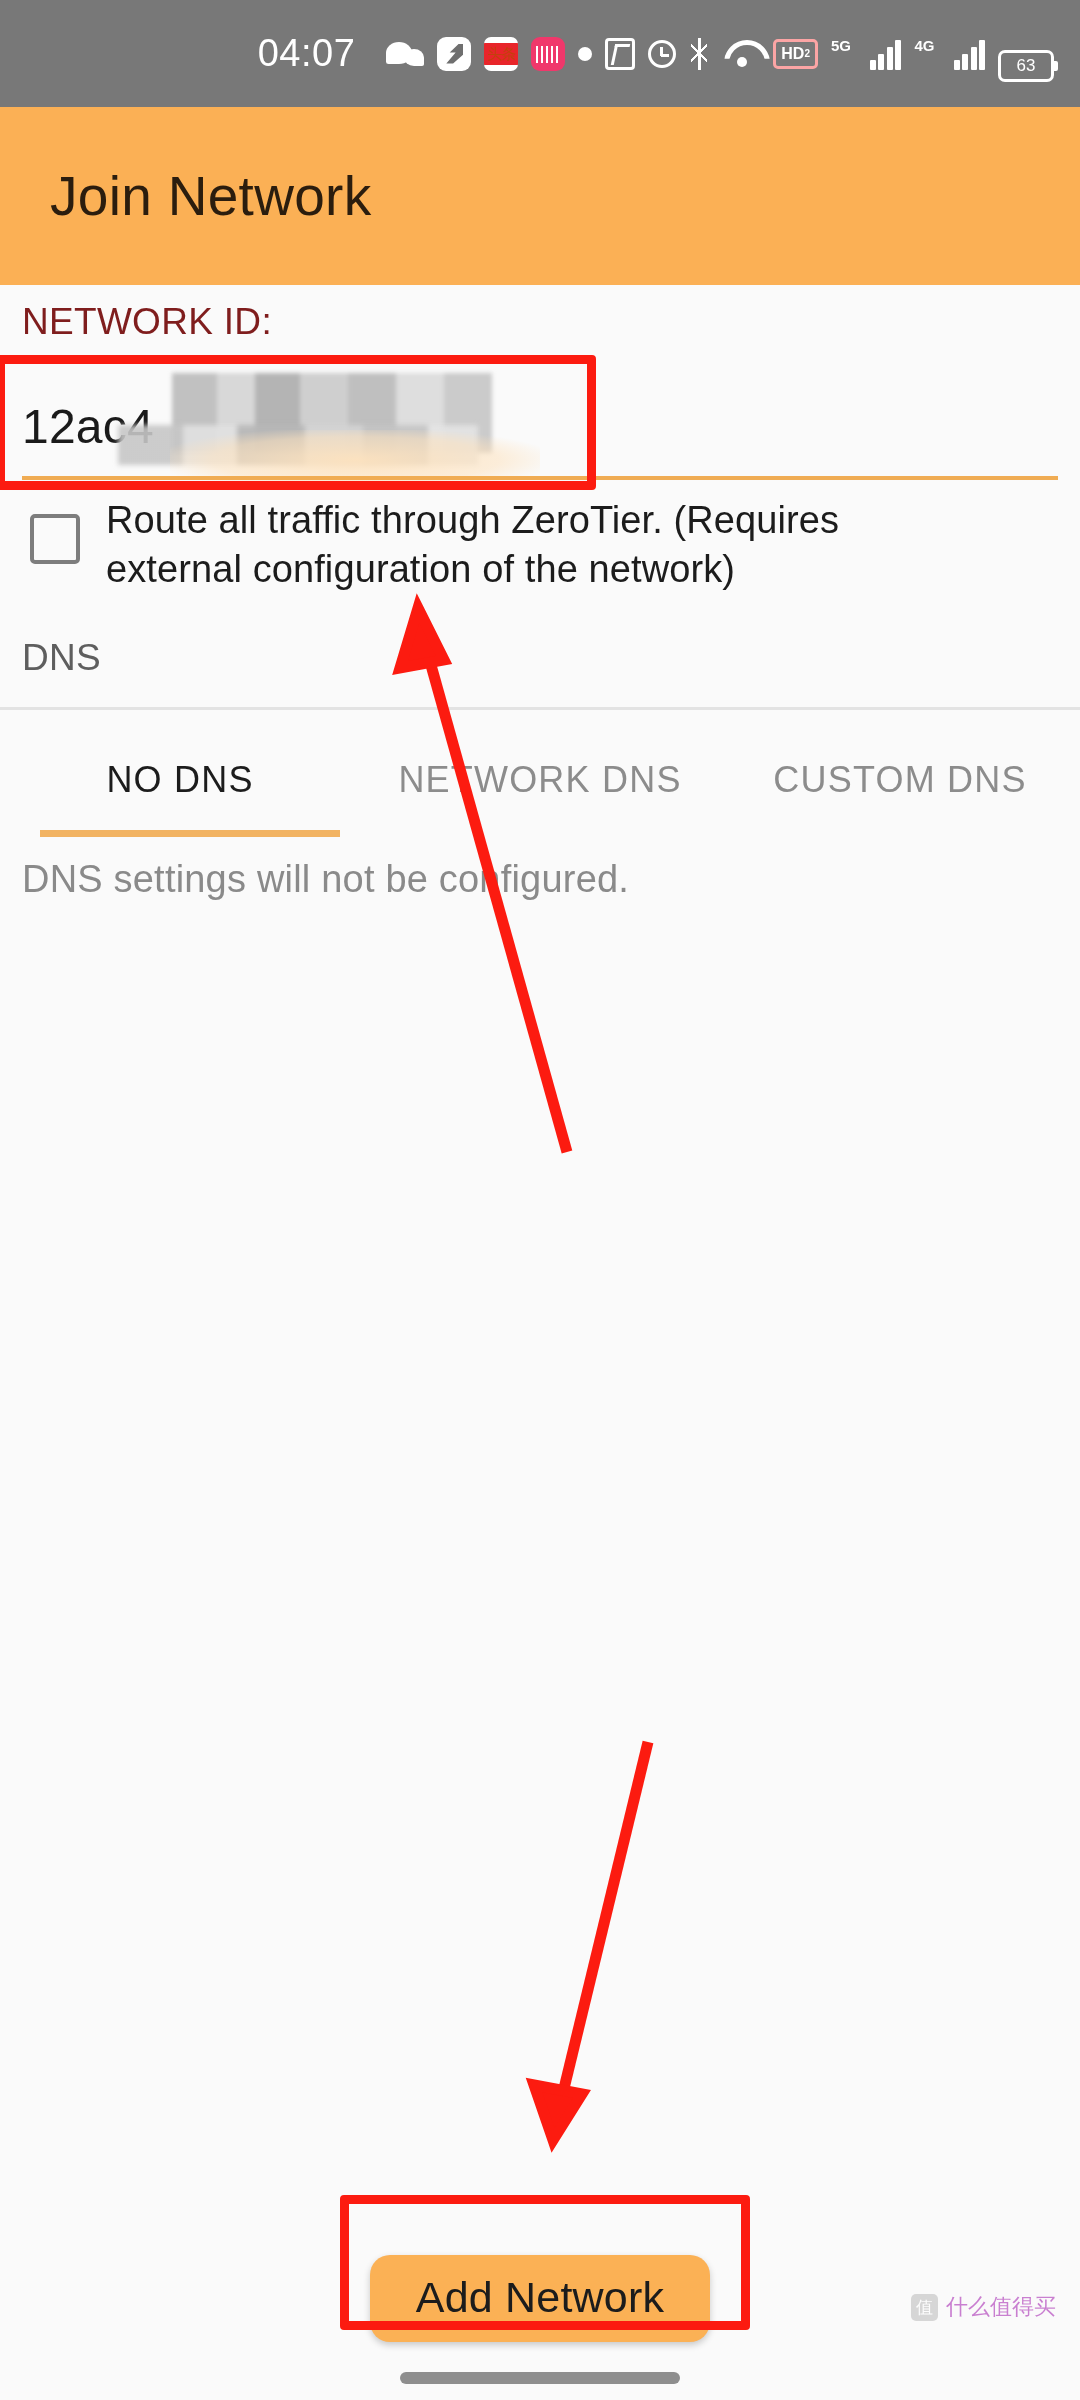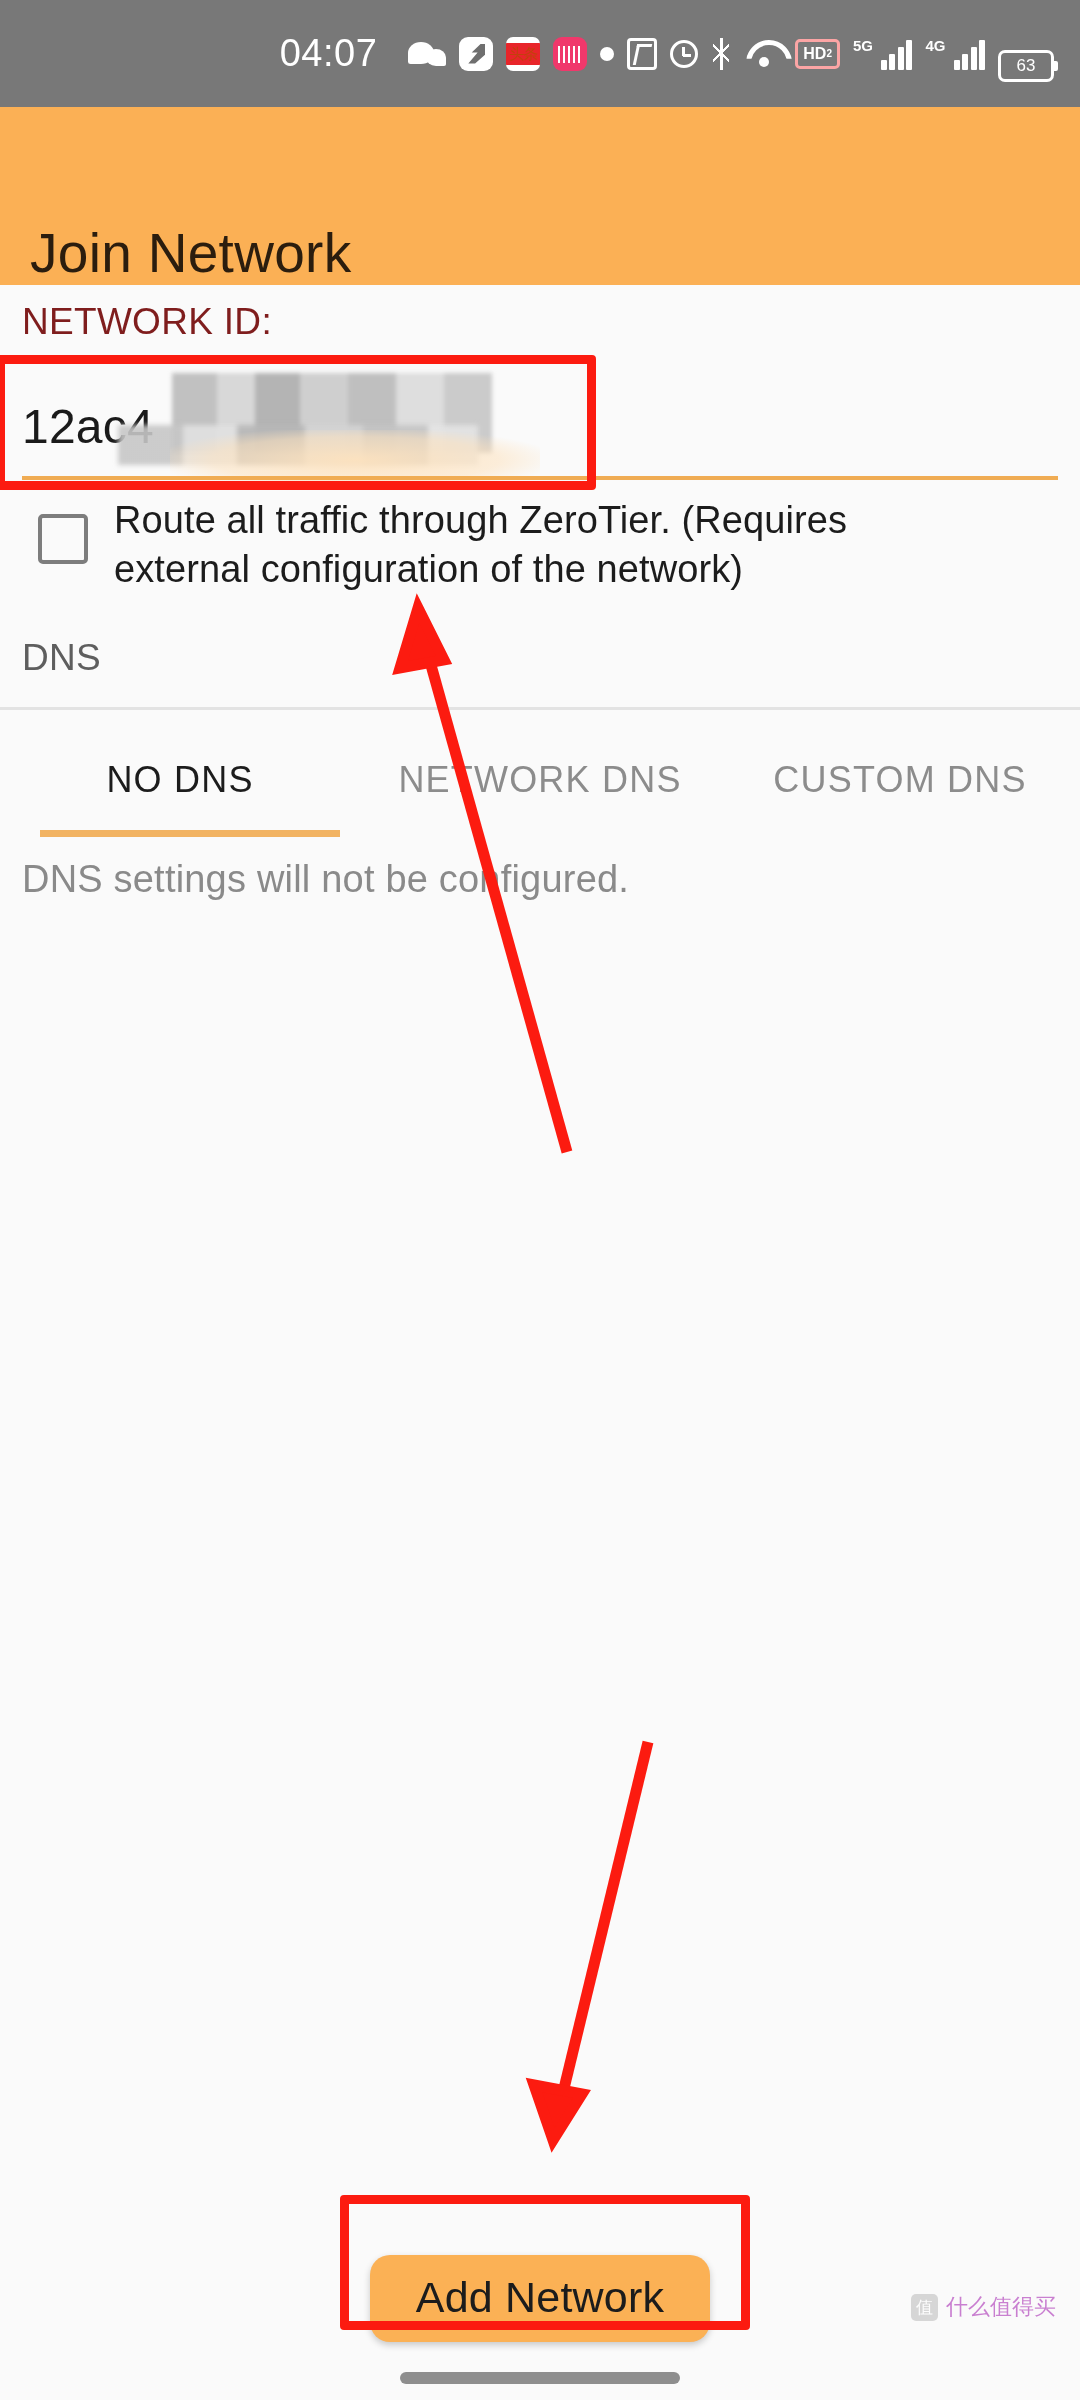--- a/index.html
+++ b/index.html
@@ -137,39 +137,39 @@
   .ic-hd sub{ font-size:10px; }
 
   .ic-sig{
     display:flex; align-items:flex-end; gap:2.5px; height:32px;
   }
   .ic-sig span{ width:6px; background:#fff; border-radius:1px; }
   .ic-sig span:nth-child(1){ height:10px; }
   .ic-sig span:nth-child(2){ height:16px; }
   .ic-sig span:nth-child(3){ height:23px; }
   .ic-sig span:nth-child(4){ height:30px; }
-  .sig-wrap{ display:flex; align-items:flex-start; gap:8px; }
+  .sig-wrap{ display:flex; align-items:flex-start; gap:19px; }
   .sig-label{ color:#fff; font-size:15px; line-height:1; font-weight:bold; }
 
   .ic-batt{
     width:56px; height:32px; border:3px solid #fff; border-radius:7px;
     position:relative; display:flex; align-items:center; justify-content:center;margin-top:24px;
   }
   .ic-batt::after{
     content:""; position:absolute; right:-7px; top:8px; width:4px; height:10px;
     background:#fff; border-radius:0 2px 2px 0;
   }
   .batt-text{ color:#ffffff; font-size:17px; line-height:1; }
 
   
   .appbar{
     position:absolute; top:107px; left:0; width:1080px; height:178px;
     background:#fbb055;
-    display:flex; align-items:flex-end;
-    padding-left:30px;
+    display:flex; align-items:center;
+    padding-left:50px;
   }
   .appbar-title{
     color:#2b1d0e; font-size:55px; font-weight:400; letter-spacing:0.3px;
   }
 
   
   .content{
     position:absolute; top:285px; left:0; width:1080px; height:2115px;
     background:#fafafa;
   }
@@ -218,21 +218,21 @@
     background:#f0ac53;
   }
   
   .ripple{
     position:absolute; left:170px; top:145px; width:370px; height:60px;
     background:radial-gradient(ellipse at center, rgba(253,226,190,.95) 0%, rgba(253,226,190,.55) 55%, rgba(253,226,190,0) 78%);
     pointer-events:none;
   }
 
   .check-row{
-    position:absolute; left:16px; top:205px; width:956px;
+    position:absolute; left:8px; top:205px; width:956px;
     display:flex; align-items:flex-start; padding:0 24px 0 22px;
   }
   .checkbox{
     width:50px; height:50px; border:4px solid #7d7d7d; border-radius:5px;
     margin-top:24px; margin-right:26px; flex:none; background:transparent;
   }
   .check-label{
     font-size:38px; line-height:1.28; color:#1c1c1c; letter-spacing:0.1px;
     padding-top:6px;
   }

